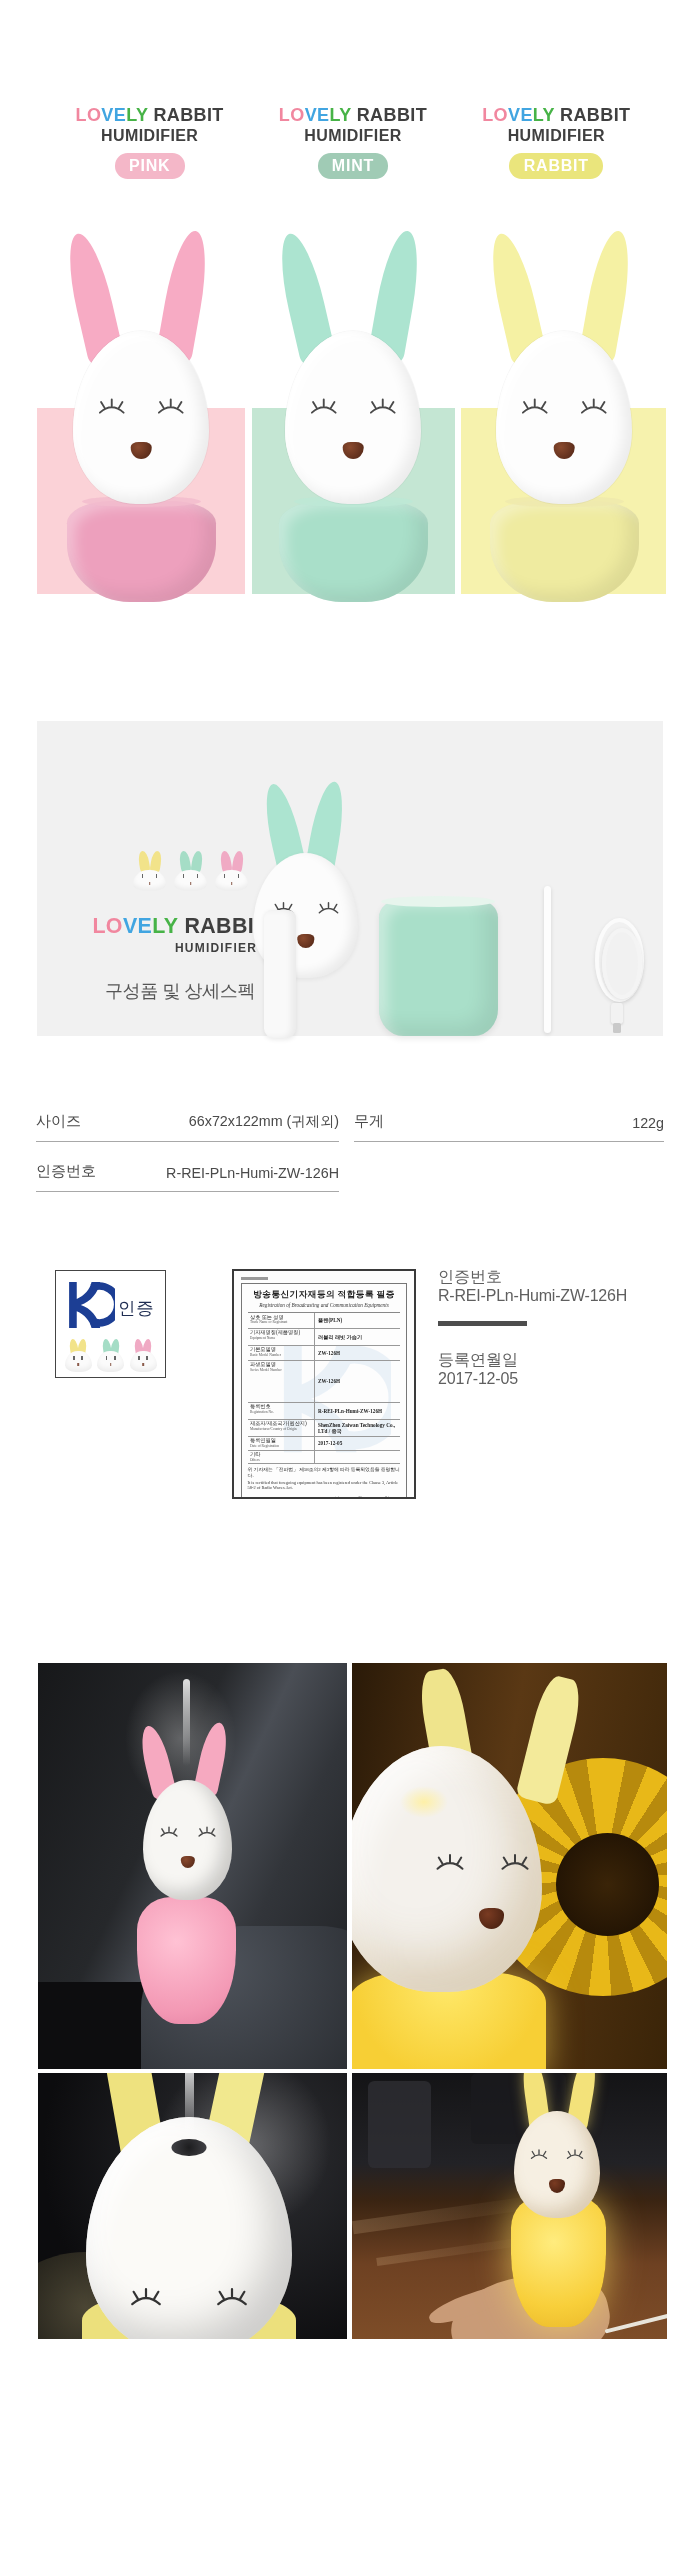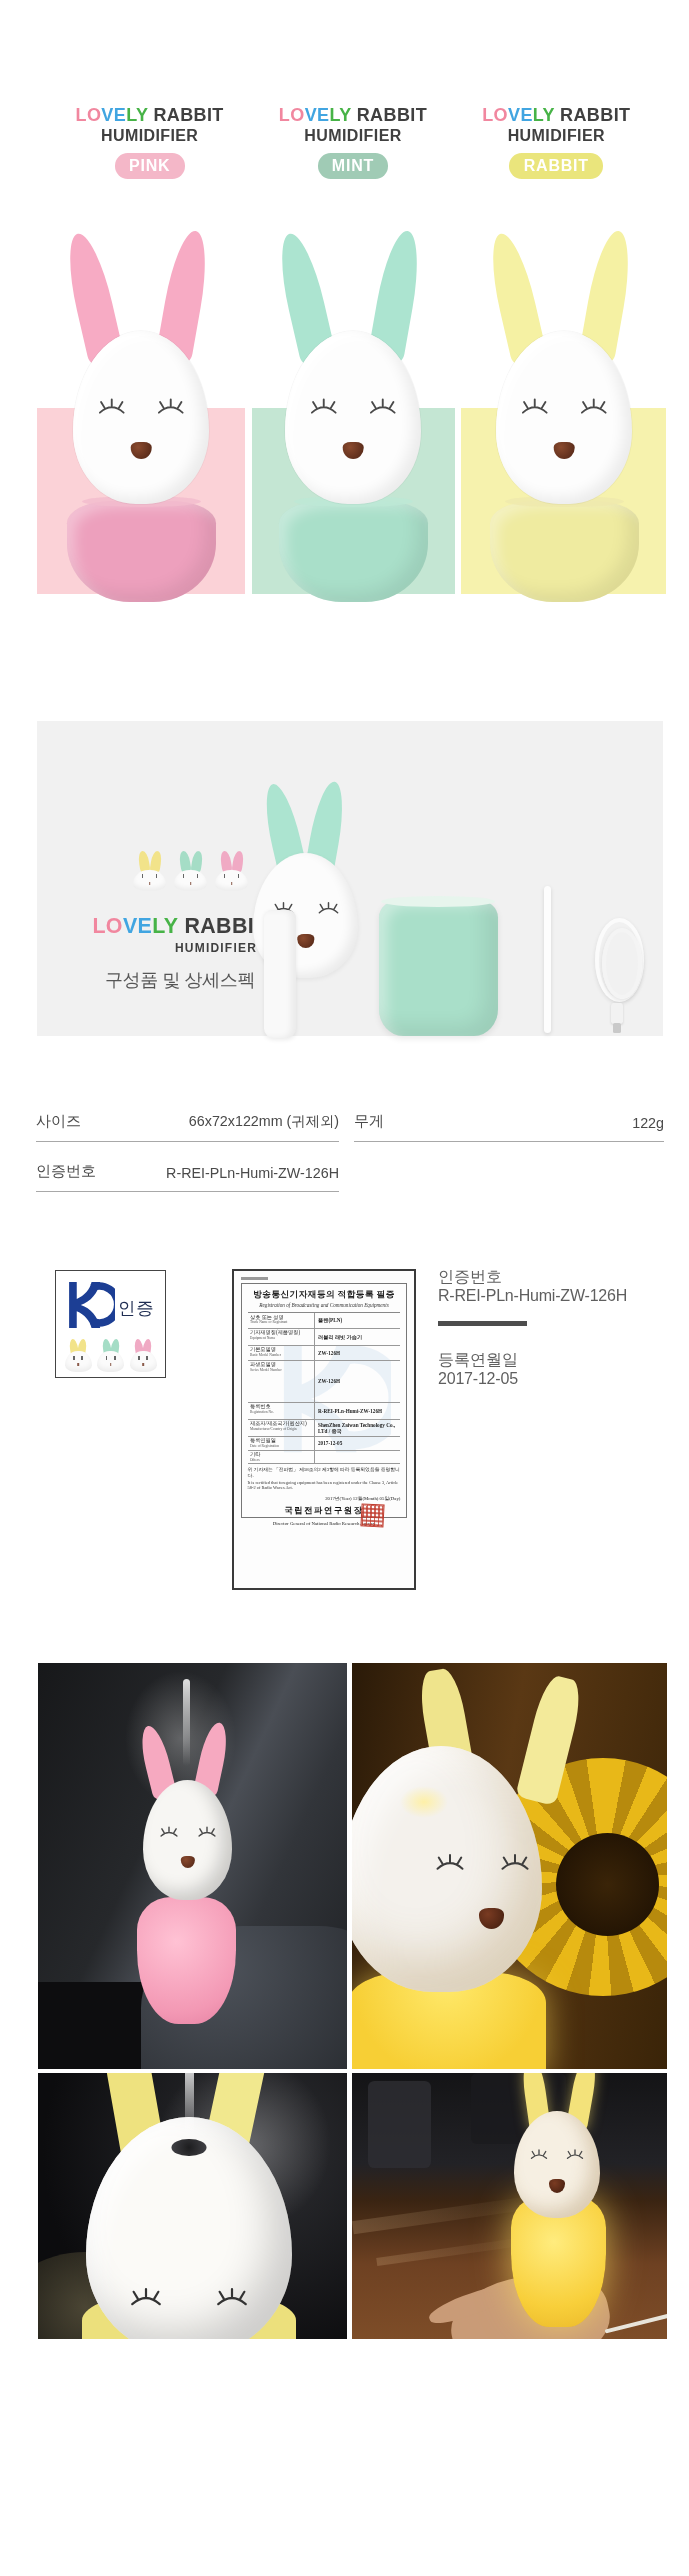--- a/index.html
+++ b/index.html
@@ -43,21 +43,21 @@
   .mr-ear.r{right:5.5px;transform:rotate(9deg);}
   .mr-head{position:absolute;bottom:0;left:0;right:0;height:21.4px;background:#fbfbfb;
            border-radius:50% 50% 44% 44%/72% 72% 34% 34%;box-shadow:inset 0 -3.2px 4.8px rgba(0,0,0,.06);}
   .mr-eye{position:absolute;top:4.8px;width:1.6px;height:4px;background:#666;}
   .mr-eye.l{left:8.7px;} .mr-eye.r{right:8.7px;}
   .mr-mouth{position:absolute;top:12px;left:50%;transform:translateX(-50%);width:1.6px;height:3.2px;background:#8a5a4a;}
 
   .brand-block{position:absolute;left:44px;top:193px;width:198px;text-align:center;}
   .brand-title{font-size:21.4px;font-weight:bold;letter-spacing:0.4px;color:#3f3f3f;}
   .brand-sub{font-size:12px;font-weight:bold;color:#3f3f3f;letter-spacing:1.2px;text-align:right;padding-right:22px;margin-top:1.6px;}
-  .brand-caption{font-size:18px;color:#555;margin-top:13px;letter-spacing:-0.4px;}
+  .brand-caption{font-size:18px;color:#555;margin-top:24px;letter-spacing:-0.4px;}
 
   .unit-head{position:absolute;left:216px;top:62px;width:105px;height:206px;}
   .unit-head .ear{width:28.5px;height:95px;}
   .unit-head .ear.l{left:16px;top:0;}
   .unit-head .ear.r{right:17.4px;top:-1.6px;}
   .unit-head .head2{position:absolute;left:0;top:70px;width:105px;height:125px;background:#fcfcfc;
         border-radius:50% 50% 46% 46%/60% 60% 40% 40%;
         box-shadow:inset -6.3px -4.8px 11px rgba(0,0,0,.07),0 1.6px 4.8px rgba(0,0,0,.06);}
   .unit-head .eyes{top:48px;width:67px;height:16px;}
   .unit-head .nose{top:81px;width:17.4px;height:13.5px;}
@@ -85,21 +85,21 @@
             padding-bottom:10.3px;border-bottom:1.6px solid #a8a8a8;box-sizing:border-box;}
   .spec-label{font-size:15px;color:#4a4a4a;white-space:nowrap;}
   .spec-value{font-size:14.3px;color:#4a4a4a;white-space:nowrap;}
 
   
   .kc-box{position:absolute;left:55px;top:1270px;width:109px;height:106px;border:1.6px solid #444;background:#fff;}
   .kc-logo{position:absolute;left:8px;top:8px;width:51px;height:51px;}
   .kc-label{position:absolute;left:62px;top:25px;font-size:17.4px;color:#1f2d52;letter-spacing:0.8px;}
   .kc-box .mini-row{left:8.7px;bottom:4.8px;top:auto;gap:5.5px;}
 
-  .cert-doc{position:absolute;left:232px;top:1269px;width:184px;height:321px;background:#fdfdfd;
+  .cert-doc{position:absolute;left:232px;top:1269px;width:184px;height:230px;background:#fdfdfd;
             border:2.4px solid #3a3a3a;box-sizing:border-box;padding:6.3px 7.1px 3.2px;
             font-family:"Liberation Serif","DejaVu Serif",serif;overflow:hidden;}
   .doc-code{width:27px;height:2.4px;background:#9a9a9a;margin-bottom:3.2px;}
   .cert-inner{position:relative;border:0.8px solid #777;height:235px;box-sizing:border-box;padding:4.8px 5.5px 1.6px;}
   .cert-watermark{position:absolute;left:30px;top:46px;width:119px;height:135px;opacity:.28;z-index:0;}
   .cert-title{position:relative;z-index:1;text-align:center;font-size:8.7px;font-weight:bold;color:#222;letter-spacing:0.4px;}
   .cert-subtitle{position:relative;z-index:1;text-align:center;font-size:5.2px;font-style:italic;color:#333;margin-top:1.6px;}
   .cert-table{position:relative;z-index:1;margin-top:4px;border-top:0.8px solid #888;}
   .cert-tr{display:flex;border-bottom:0.8px solid #999;}
   .cert-td-l{width:44%;padding:1.6px 2.4px;border-right:0.8px solid #999;box-sizing:border-box;}

